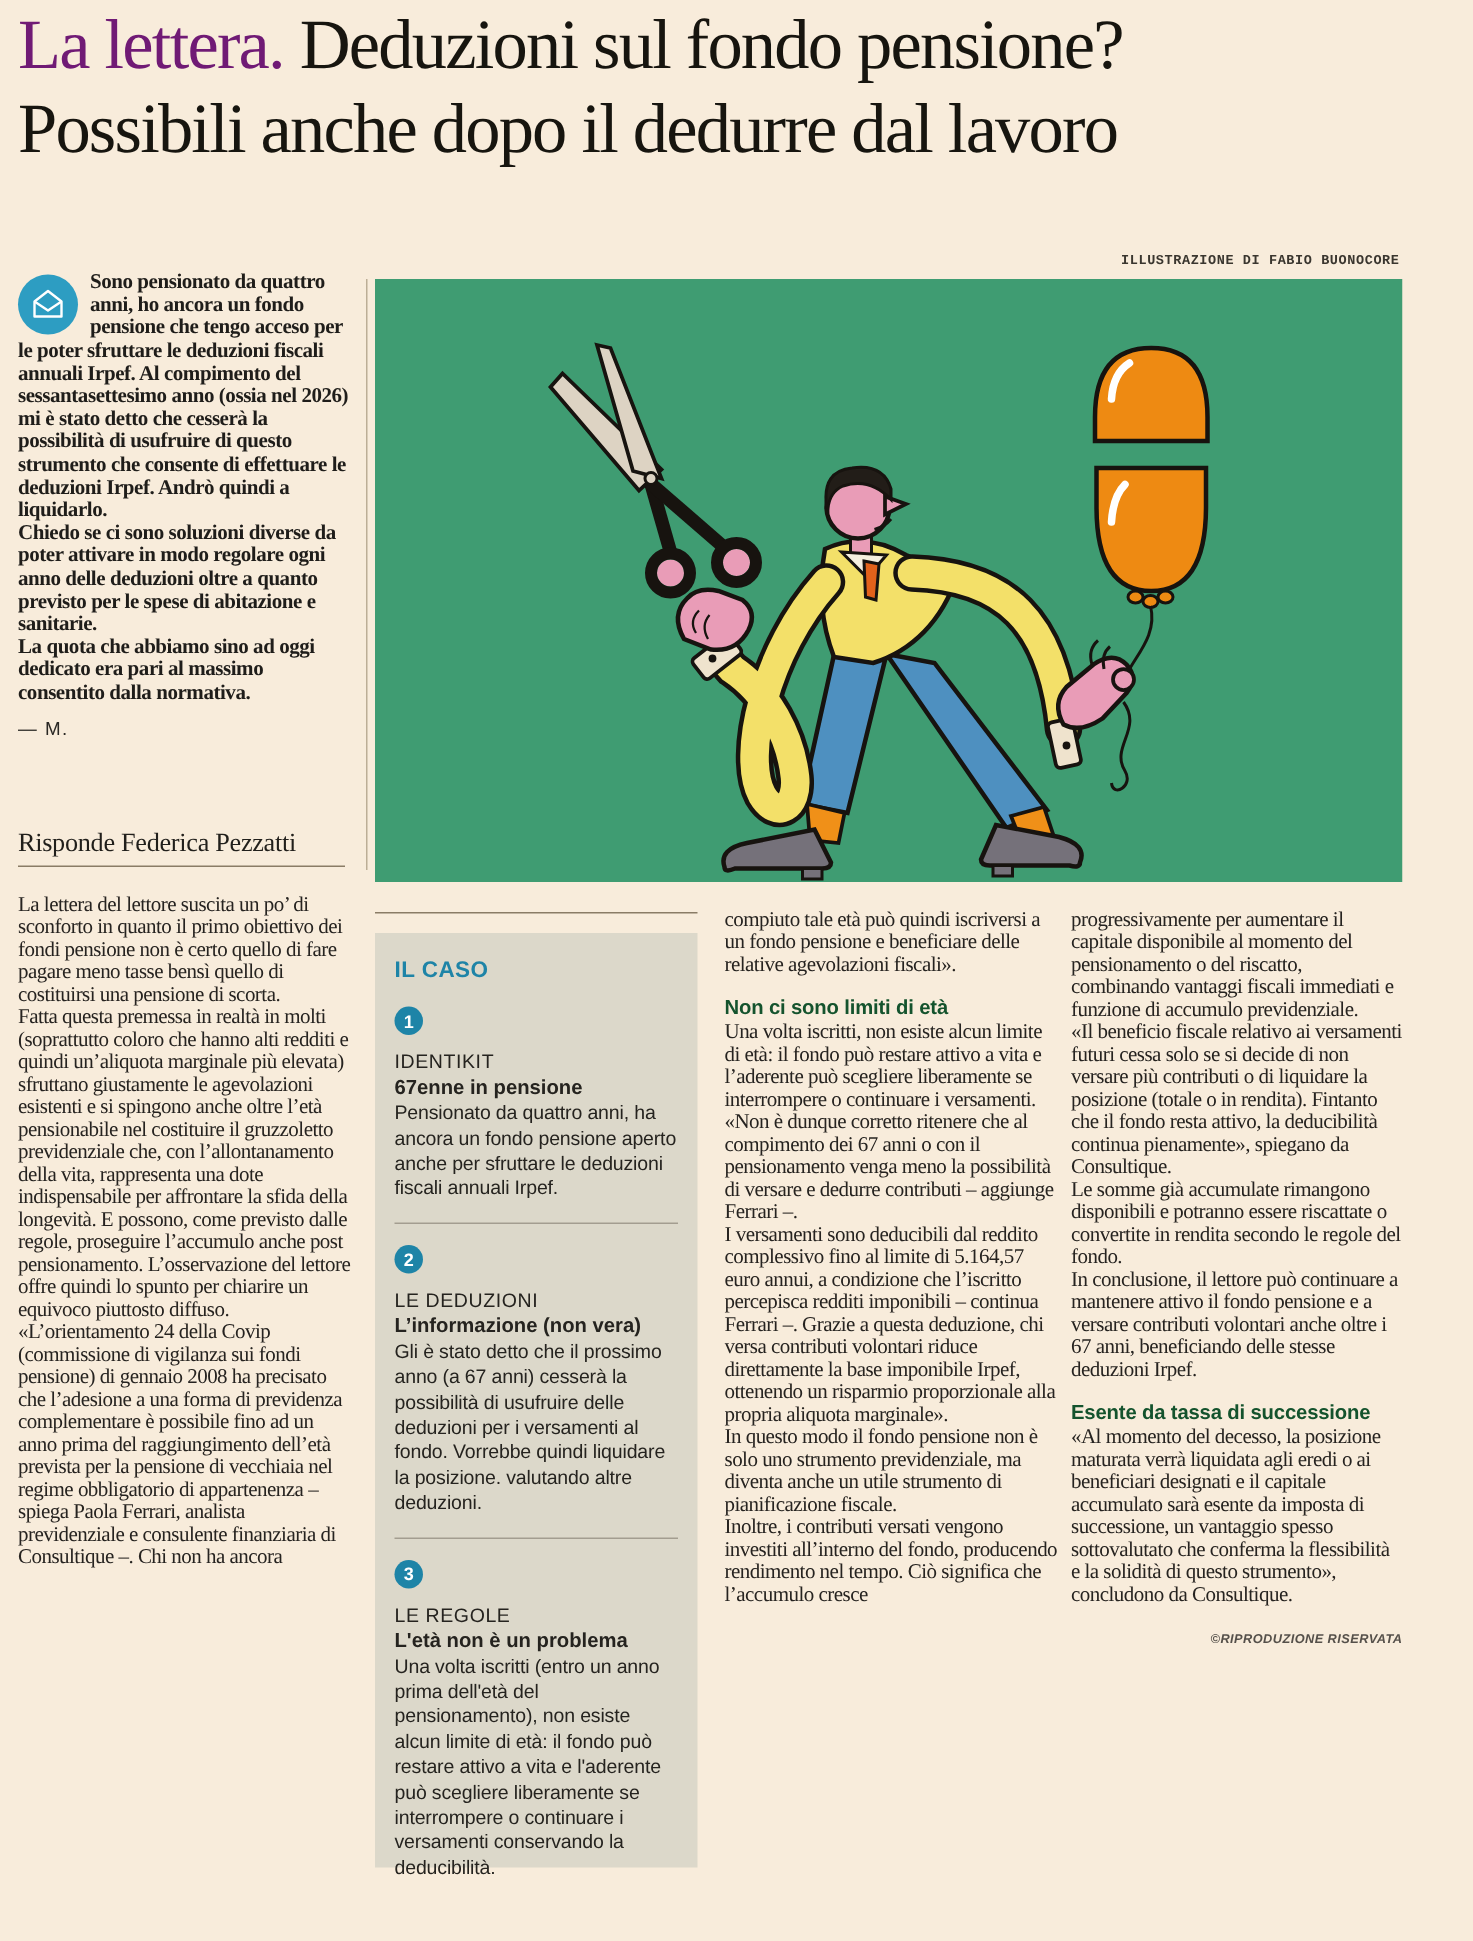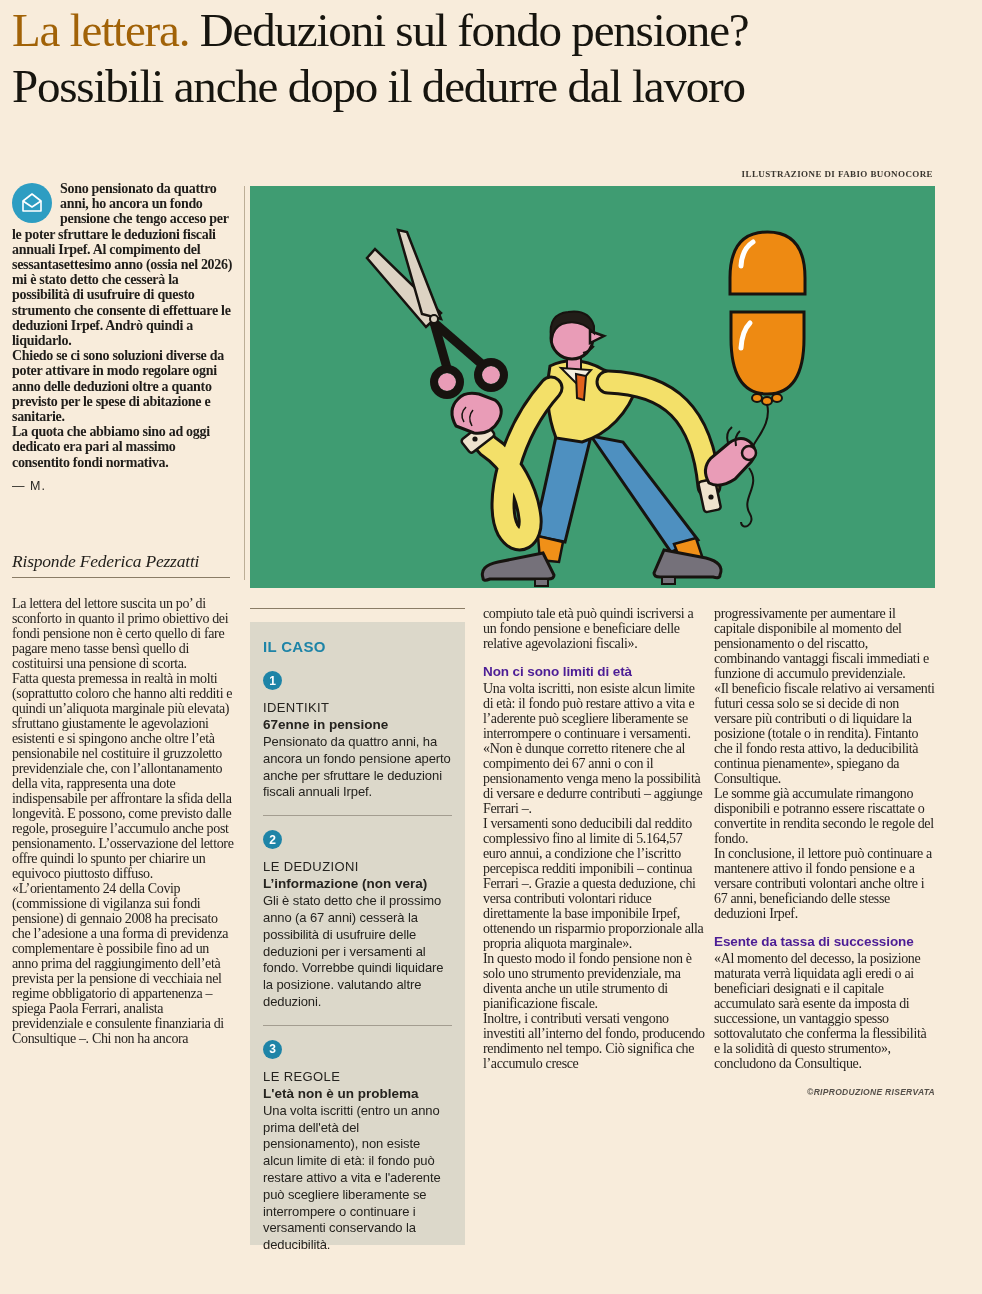--- a/index.html
+++ b/index.html
@@ -2,36 +2,36 @@
 <html><head>
 <meta charset="utf-8">
 <style>
   html,body{margin:0;padding:0;background:#f8ecdb;}
   .page{position:relative;width:982px;height:1294px;background:#f8ecdb;overflow:hidden;
         font-family:"Liberation Serif",serif;color:#221f1b;}
 
   
   .headline{position:absolute;left:12px;top:2px;width:950px;font-size:47px;line-height:56px;
             letter-spacing:-1.2px;color:#17150f;}
-  .kicker{color:#a16207;}
+  .kicker{color:#701a75;}
 
   
   .credit{position:absolute;left:250px;top:169px;width:683px;text-align:right;
-          font-family:Liberation Serif, serif;font-size:9px;font-weight:bold;
+          font-family:Liberation Mono, monospace;font-size:9px;font-weight:bold;
           letter-spacing:.4px;color:#3a362f;}
 
   
   .letter{position:absolute;left:12px;top:181px;width:224px;font-weight:bold;
           font-size:14px;line-height:15.2px;letter-spacing:-.3px;color:#1f1d1a;}
   .letter p{margin:0;}
   .mail-badge{float:left;width:40px;height:40px;border-radius:50%;background:#2d9dc2;
               margin:2px 8px 3px 0;display:flex;align-items:center;justify-content:center;}
   .signature{margin-top:9px;font-family:"Liberation Sans",sans-serif;font-weight:normal;
              font-size:12.5px;letter-spacing:1px;color:#2a2824;}
-  .byline{position:absolute;left:12px;top:551px;width:224px;font-style:italic;
+  .byline{position:absolute;left:12px;top:551px;width:224px;
           font-size:17.5px;letter-spacing:-.2px;color:#211f1b;}
   .rule-byline{position:absolute;left:12px;top:577px;width:218px;border-top:1.5px solid #8a7c66;}
   .vrule{position:absolute;left:243.5px;top:186px;height:394px;border-left:1.5px solid #bcae96;}
 
   
   .illustration{position:absolute;left:250px;top:186px;width:685px;height:402px;}
   .illustration svg{display:block;width:100%;height:100%;}
 
   
   .rule-box{position:absolute;left:250px;top:608px;width:215px;border-top:1.5px solid #8a7c66;}
@@ -46,21 +46,21 @@
   .caso-text{font-size:13px;line-height:16.8px;letter-spacing:-.1px;}
   .caso-divider{border:none;border-top:1px solid #a39d90;margin:14px 0;}
 
   
   .col{position:absolute;font-size:14px;line-height:15px;letter-spacing:-.35px;color:#262320;}
   .col p{margin:0;}
   .col1{left:12px;top:596px;width:224px;height:696px;overflow:hidden;}
   .col3{left:483px;top:606px;width:222px;height:686px;overflow:hidden;}
   .col4{left:714px;top:606px;width:221px;height:686px;overflow:hidden;}
   .subhead{font-family:"Liberation Sans",sans-serif;font-weight:bold;font-size:13.5px;
-           letter-spacing:-.1px;margin:13px 0 2px;color:#4c1d95;}
+           letter-spacing:-.1px;margin:13px 0 2px;color:#14532d;}
   .copyright{margin-top:14px;text-align:right;font-family:"Liberation Sans",sans-serif;
              font-size:8.5px;font-weight:bold;color:#55504a;letter-spacing:.3px;font-style:italic;}
 </style>
 </head>
 <body>
 
 <div class="page">
 
   <div class="headline">
     <div><span class="kicker">La lettera.</span><span> Deduzioni sul fondo pensione?</span></div>
@@ -71,21 +71,21 @@
 
   <div class="letter">
     <div class="mail-badge">
       <svg width="24" height="22" viewBox="0 0 24 22">
         <polygon points="3,9 12,2 21,9 21,19 3,19" fill="none" stroke="#ffffff" stroke-width="1.6" stroke-linejoin="round"></polygon>
         <polyline points="3,9 12,15 21,9" fill="none" stroke="#ffffff" stroke-width="1.6" stroke-linejoin="round"></polyline>
       </svg>
     </div>
     <p>Sono pensionato da quattro anni, ho ancora un fondo pensione che tengo acceso per le poter sfruttare le deduzioni fiscali annuali Irpef. Al compimento del sessantasettesimo anno (ossia nel 2026) mi è stato detto che cesserà la possibilità di usufruire di questo strumento che consente di effettuare le deduzioni Irpef. Andrò quindi a liquidarlo.</p>
     <p>Chiedo se ci sono soluzioni diverse da poter attivare in modo regolare ogni anno delle deduzioni oltre a quanto previsto per le spese di abitazione e sanitarie.</p>
-    <p>La quota che abbiamo sino ad oggi dedicato era pari al massimo consentito fondi normativa.</p>
+    <p>La quota che abbiamo sino ad oggi dedicato era pari al massimo consentito dalla normativa.</p>
     <div class="signature">—  M.</div>
   </div>
 
   <div class="byline">Risponde Federica Pezzatti</div>
   <div class="rule-byline"></div>
   <div class="vrule"></div>
 
   <div class="illustration">
     <svg viewBox="0 0 685 402" preserveAspectRatio="none">
       <rect width="685" height="402" fill="#3f9c72"></rect>

